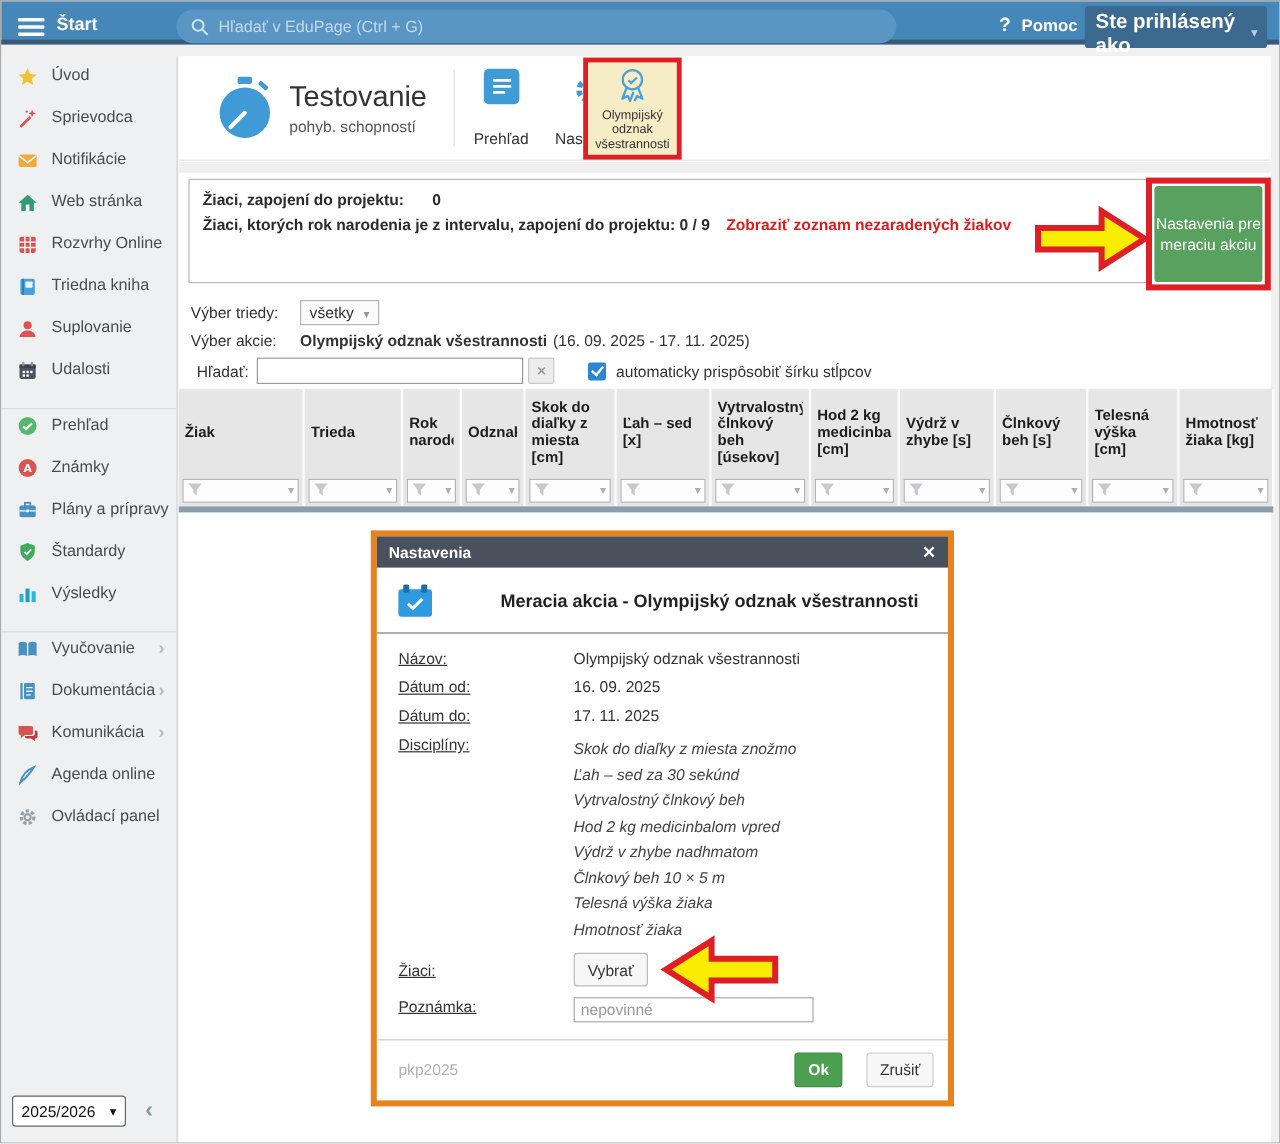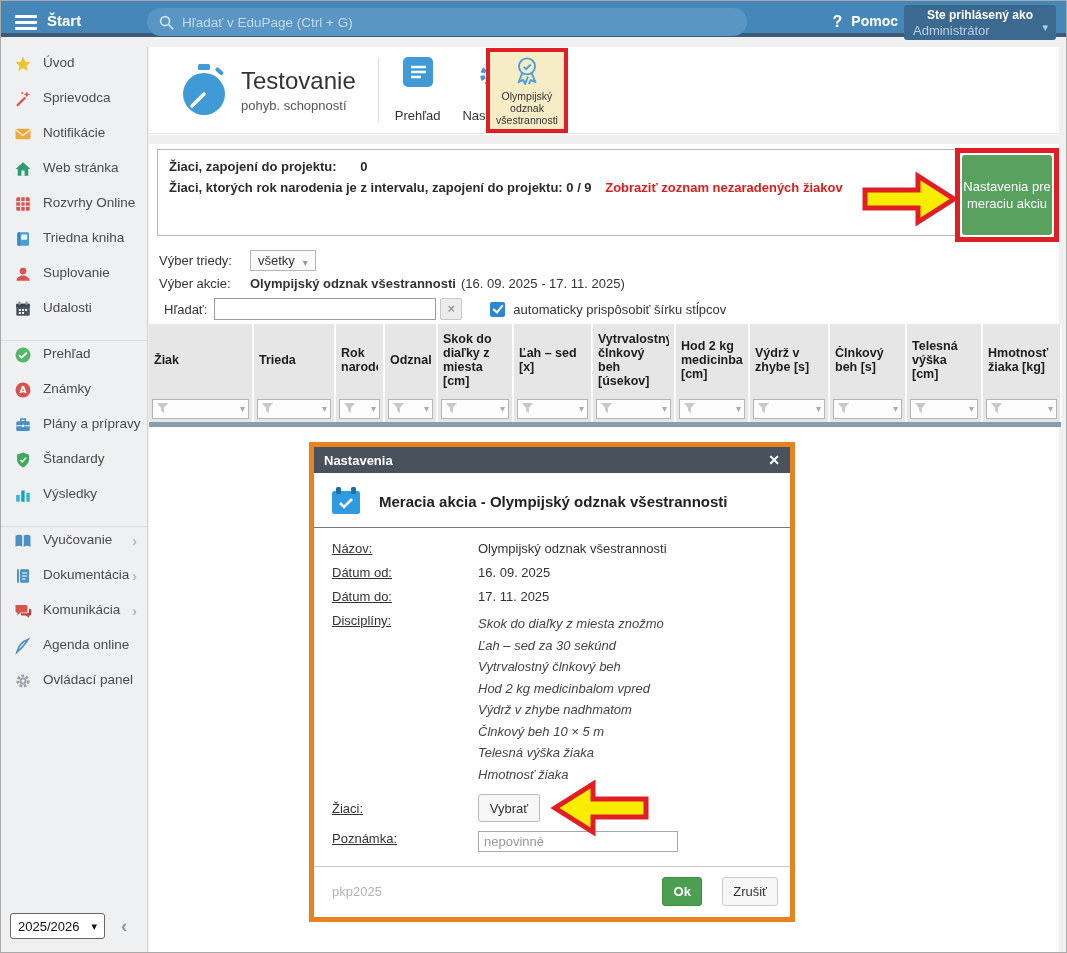--- a/index.html
+++ b/index.html
@@ -11,21 +11,21 @@
   .burger { position:absolute; left:14px; top:14px; width:22px; height:15px; cursor:pointer; }
   .burger i { display:block; height:3px; background:#fff; margin-bottom:3px; border-radius:1px; }
   .start-label { position:absolute; left:46px; top:11px; color:#fff; font-weight:bold; font-size:15px; }
   .search-pill { position:absolute; left:146px; top:7px; width:600px; height:28px; border-radius:14px; background:#5a96c4; display:flex; align-items:center; padding:0 12px; }
   .search-pill svg { flex:0 0 auto; margin-right:8px; }
   .search-pill input { flex:1; background:transparent; border:none; outline:none; color:#fff; font-size:13.5px; font-family:"Liberation Sans", sans-serif; }
   .search-pill input::placeholder { color:#c3d8e9; }
   .help { position:absolute; right:168px; top:12px; color:#fff; font-weight:bold; font-size:14px; display:flex; gap:9px; cursor:pointer; }
   .help .qmark { font-size:16px; }
   .userbox { position:absolute; right:10px; top:4px; width:152px; height:35px; background:#3c6990; border-radius:3px; padding:3px 9px; cursor:pointer; }
-  .userbox .l1 { color:#fff; font-size:12px; font-weight:bold;text-align:center; }
+  .userbox .l1 { color:#fff; font-size:17px; font-weight:bold; }
   .userbox .l2 { color:#b9cfe1; font-size:13px; margin-top:1px; }
   .userbox .caret { position:absolute; right:8px; top:16px; color:#b9cfe1; font-size:11px; }
 
   
   .sidebar { position:absolute; left:0; top:46px; bottom:0; width:147px; background:#eef0f1; border-right:1px solid #d2d4d6; }
   .side-list { padding-top:8px; }
   .side-item { display:flex; align-items:flex-start; height:35px; padding-left:13px; font-size:13.5px; color:#4b4b4b; cursor:pointer; }
   .side-item .ic { width:18px; height:18px; margin-right:11px; flex:0 0 auto; display:flex; align-items:center; justify-content:center; }
   .side-item .chev { margin-left:auto; margin-right:10px; color:#b3bac0; font-size:15px; font-weight:bold; }
   .side-div { border-top:1px solid #d9dbdd; margin:5px 0; }
@@ -82,21 +82,21 @@
   table.grid th .clip { overflow:hidden; max-height:64px; font-weight:bold; }
   table.grid td.fcell { background:#e6e6e6; border-right:2px solid #fbfbfb; height:27px; padding:3px; }
   .filter-box { height:20px; background:#fdfdfd; border:1px solid #b5b5b5; display:flex; align-items:center; justify-content:space-between; padding:0 3px; cursor:pointer; }
   .filter-box .caret { color:#a9aeb4; font-size:10px; }
   .slate-bar { height:5px; background:#8a9cae; width:912px; }
 
   
   .modal { position:absolute; left:160px; top:395px; width:486px; background:#fff; border:5px solid #e8821e; z-index:5; }
   .modal-titlebar { height:26px; background:#49525c; color:#fff; font-size:13px; font-weight:bold; display:flex; align-items:center; padding:0 10px; }
   .modal-close { margin-left:auto; cursor:pointer; font-size:14px; }
-  .modal-heading { display:flex; align-items:center; padding:13px 16px 11px; border-bottom:1px solid #777; }
+  .modal-heading { display:flex; align-items:center; padding:13px 16px 11px; border-bottom:1px solid #777;gap:38px; }
   .modal-heading .ht { font-size:15px; font-weight:bold; color:#222; margin-left:17px; }
   .modal-body { padding:13px 18px 0; }
   .mrow { display:flex; margin-bottom:9px; font-size:13px; color:#333; }
   .mlabel { width:146px; flex:0 0 auto;text-decoration:underline; }
   .disc-list { font-style:italic; color:#444; line-height:21.5px; }
   .ziaci-row { position:relative; margin-top:4px; margin-bottom:9px; align-items:center; }
   .vybrat-btn { width:62px; height:28px; background:#f7f7f7; border:1px solid #bbb; border-radius:3px; font-size:13px; color:#333; cursor:pointer; font-family:"Liberation Sans", sans-serif; }
   .arrow-left { position:absolute; left:216px; top:-16px; z-index:7; }
   .note-input { width:200px; height:21px; border:1px solid #a8a8a8; padding:0 5px; font-size:13px; font-family:"Liberation Sans", sans-serif; }
   .note-input::placeholder { color:#999; }

